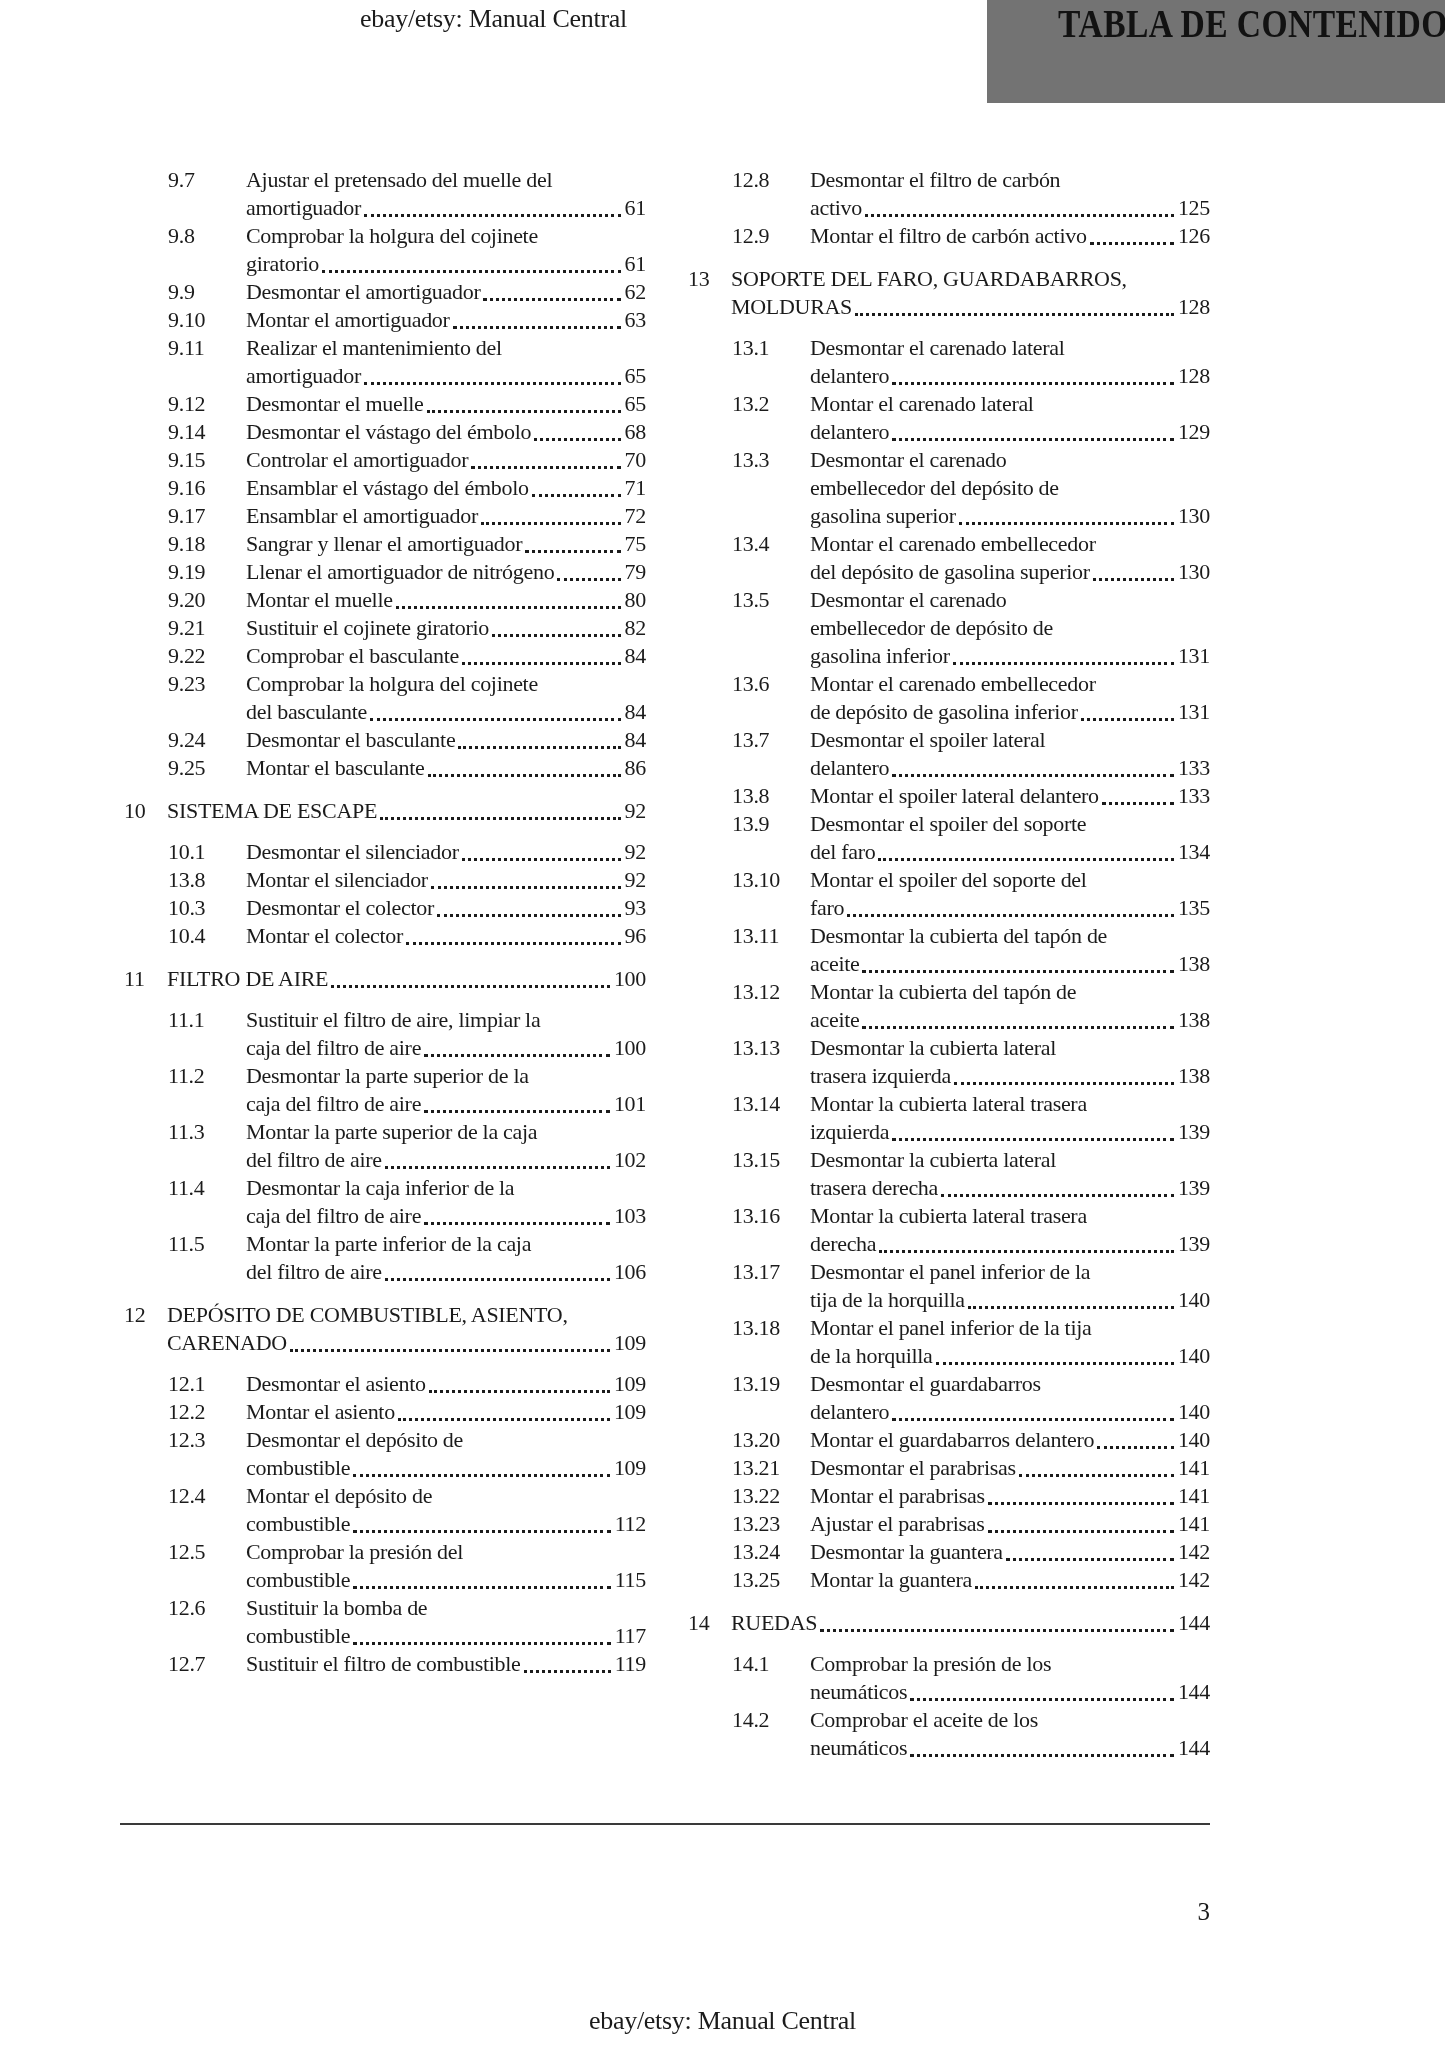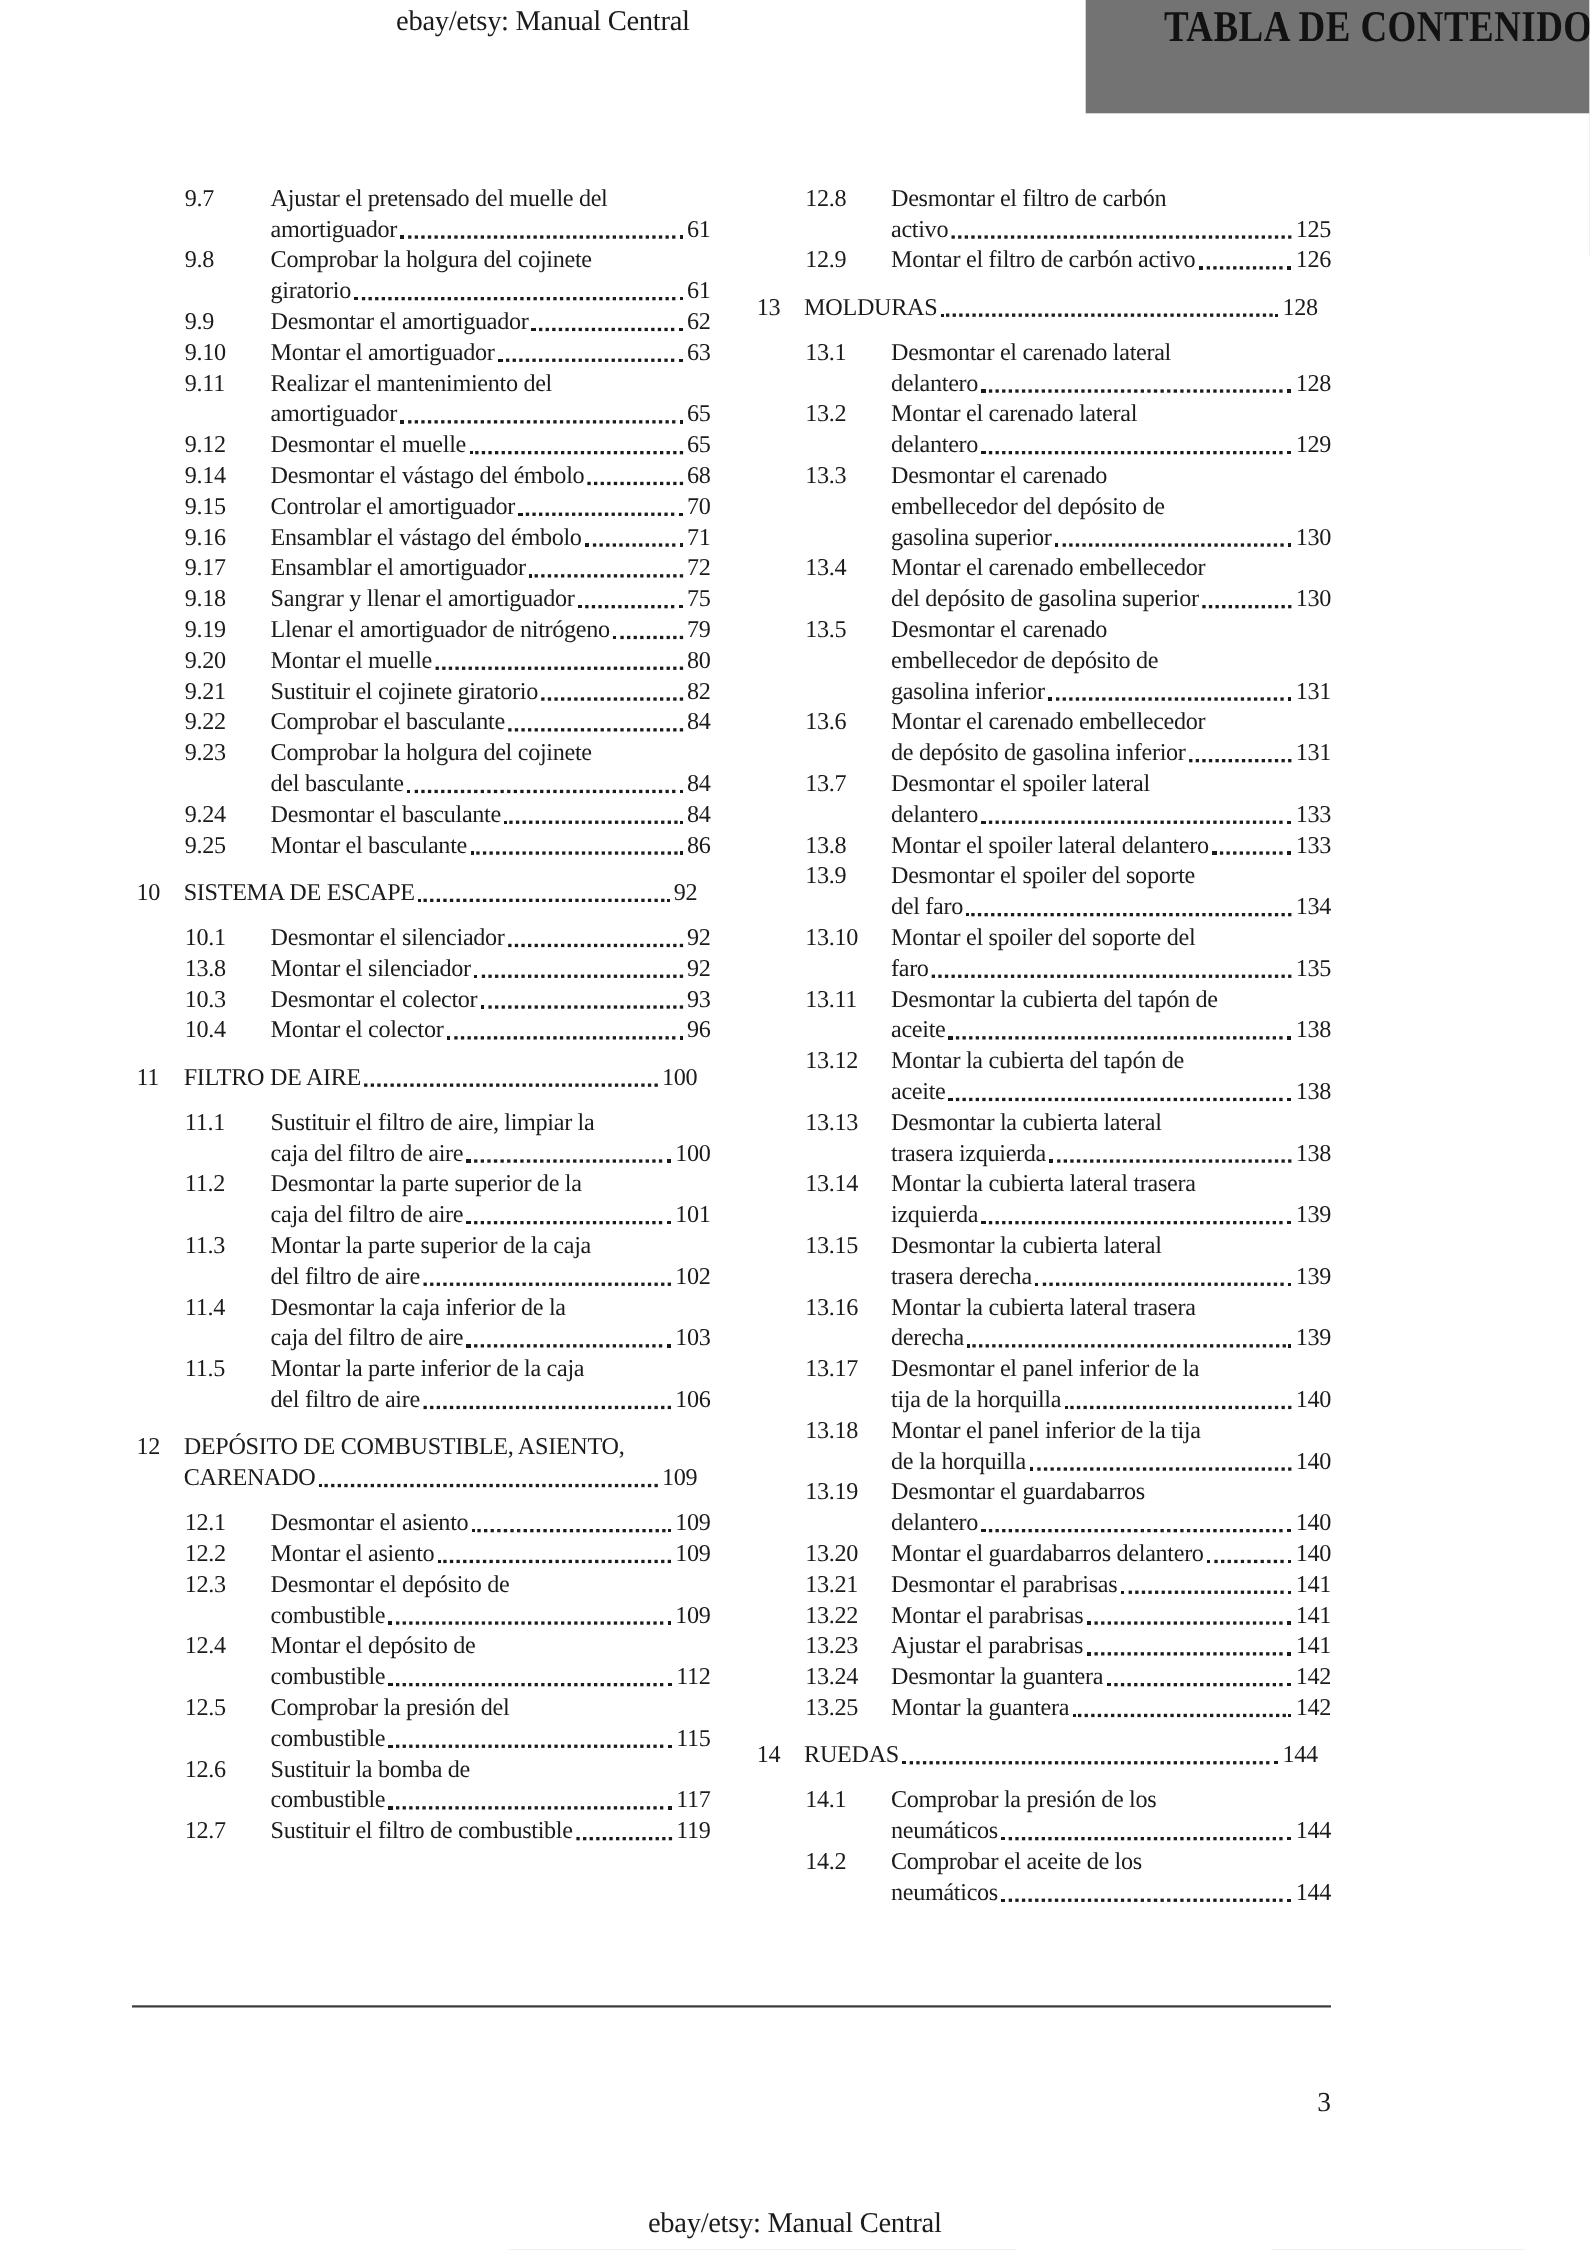--- a/index.html
+++ b/index.html
@@ -29,21 +29,21 @@
   }
   
   .cols{
     position:absolute;left:124px;top:166px;width:1086px;
     display:flex;gap:42px;
   }
   .col{width:522px;flex:none;}
   .row{display:flex;font-size:22px;line-height:28px;letter-spacing:-0.3px;}
   .row.sec{padding-left:44px;}
   .row.sec .num{flex:0 0 78px;}
-  .row.ch{margin:15px 12px 13px 0;}
+  .row.ch{margin:15px 0 13px 0;}
   .row.ch .num{flex:0 0 43px;}
   .row .body{flex:1;min-width:0;display:block;}
   .row .line{display:block;white-space:nowrap;}
   .row .last{display:flex;align-items:baseline;}
   .row .t{white-space:nowrap;}
   .leader{
     flex:1 1 auto;min-width:12px;
     border-bottom:3px dotted #1b1b1b;
     align-self:flex-end;margin:0 4px 5px 3px;
   }
@@ -469,20 +469,21 @@
             <span class="last">
               <span class="t">Montar el filtro de carbón activo</span>
               <span class="leader"></span>
               <span class="pg">126</span>
             </span>
           </span>
         </div>
         <div class="row ch">
           <span class="num">13</span>
           <span class="body">
+            <span class="line">SOPORTE DEL FARO, GUARDABARROS,</span>
             <span class="last">
               <span class="t">MOLDURAS</span>
               <span class="leader"></span>
               <span class="pg">128</span>
             </span>
           </span>
         </div>
         <div class="row sec">
           <span class="num">13.1</span>
           <span class="body">

